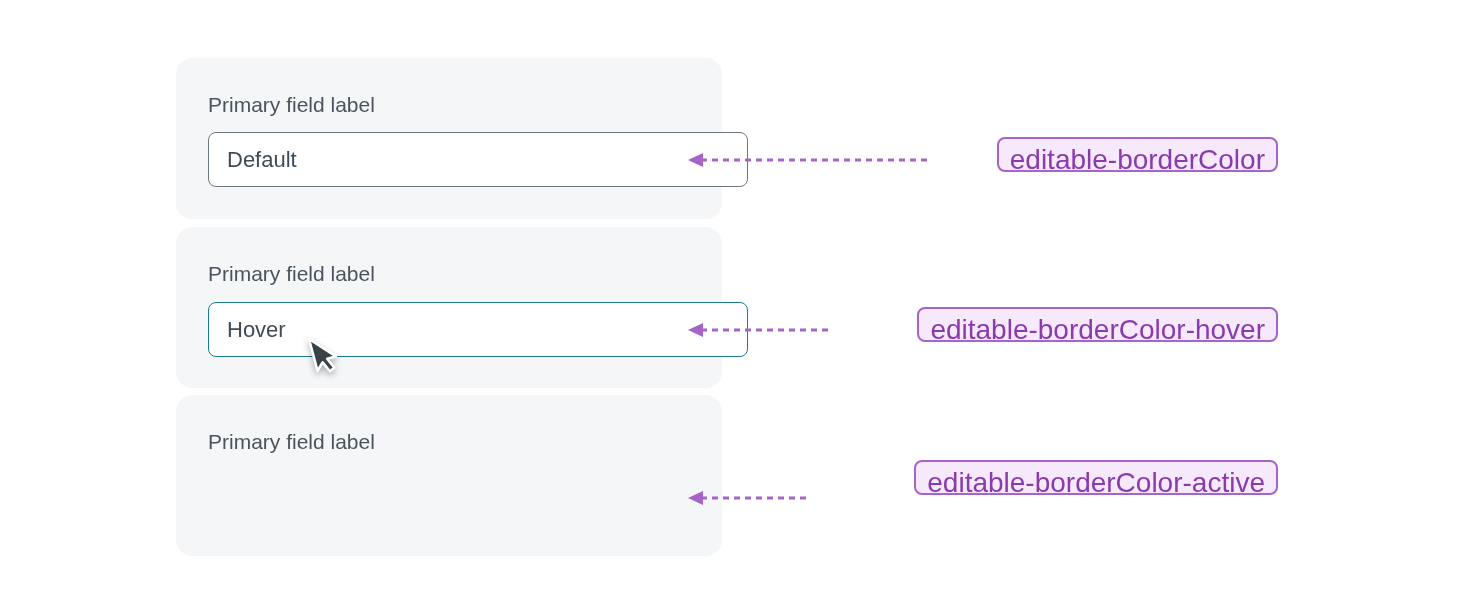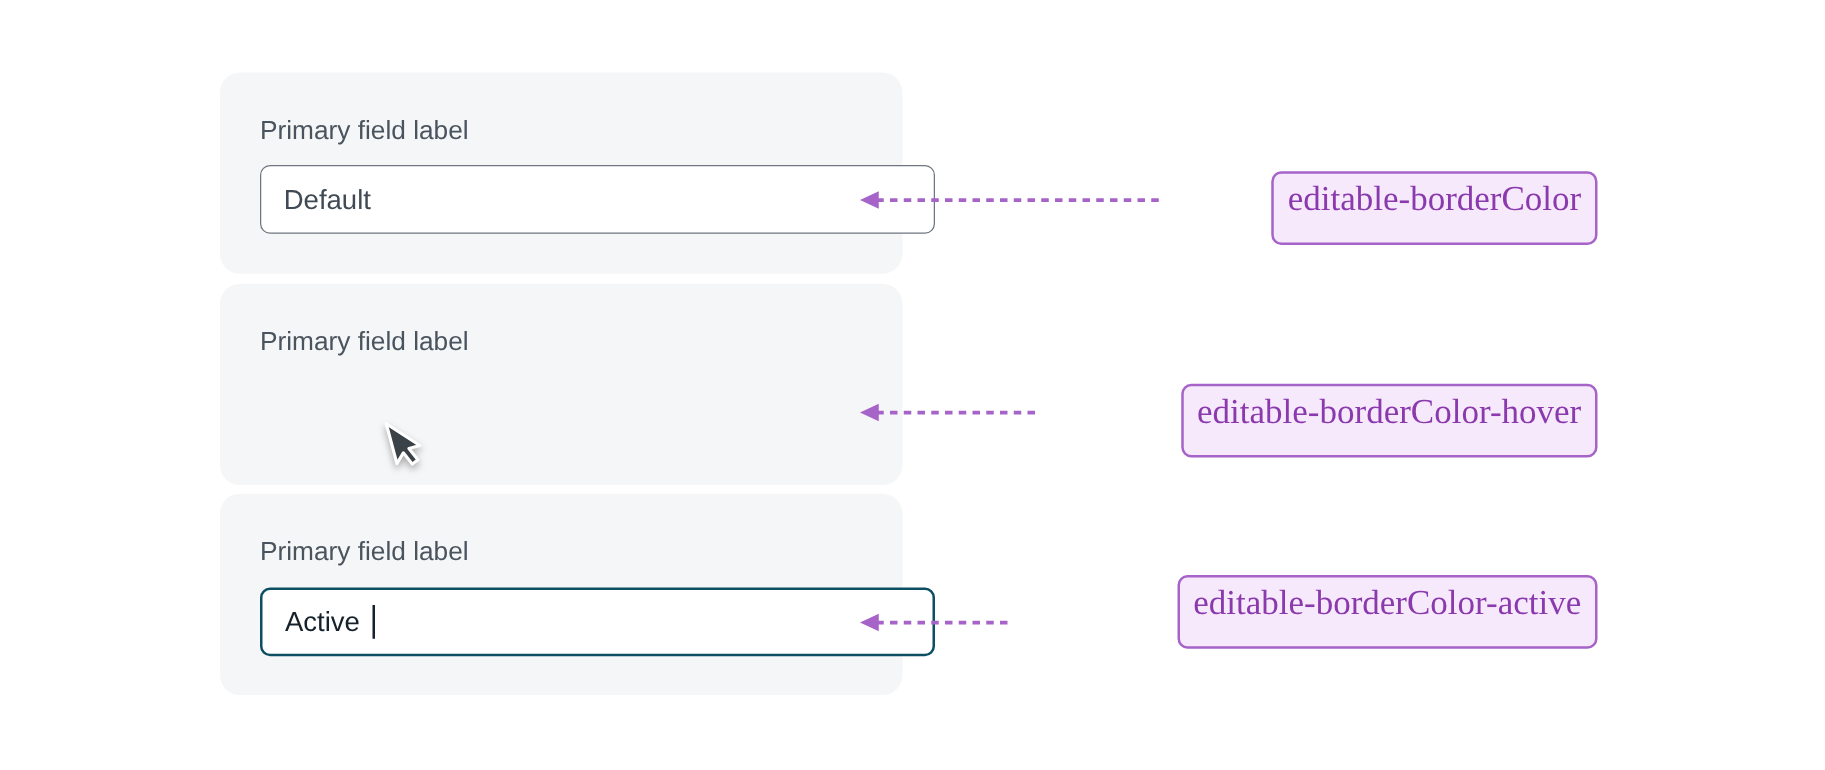--- a/index.html
+++ b/index.html
@@ -52,28 +52,28 @@
   .caret {
     display: inline-block;
     width: 2px;
     height: 27px;
     margin-left: 10px;
     background: var(--input-text-active, #16222b);
   }
   .token-chip {
     position: absolute;
     right: 182px;
-    height: 59px;
+    height: 35px;
     box-sizing: border-box;
     line-height: 42px;
     padding: 0 11px;
     background: var(--annotation-background, #f7e9fc);
     border: 2.5px solid var(--annotation-accent, #a663c8);
     border-radius: 8px;
-    font-family: Liberation Serif, serif;
+    font-family: Liberation Sans, sans-serif;
     font-size: 28px;
     white-space: nowrap;
     color: var(--annotation-text, #8a3aad);
     text-align: right;
   }
   .arrow { position: absolute; height: 16px; }
   .arrow-line {
     stroke: var(--annotation-accent, #a663c8);
     stroke-width: 3;
     stroke-dasharray: 6 5;
@@ -98,38 +98,37 @@
     </div>
   </div>
   <svg class="arrow" style="left:688px; top:152px; width:240px" viewBox="0 0 240 16">
     <line class="arrow-line" x1="13" y1="8" x2="240" y2="8"></line>
     <polygon class="arrow-head" points="0,8 15,1 15,15"></polygon>
   </svg>
   <div class="token-chip" style="top:137px">editable-borderColor</div>
 
   <div class="card row-hover" style="top:227px">
     <div class="field-label">Primary field label</div>
+    <div class="text-input" style="border-color: rgb(27, 122, 143);">
+      <span>Hover</span>
+    </div>
   </div>
   <svg class="arrow" style="left:688px; top:322px; width:140px" viewBox="0 0 140 16">
     <line class="arrow-line" x1="13" y1="8" x2="140" y2="8"></line>
     <polygon class="arrow-head" points="0,8 15,1 15,15"></polygon>
   </svg>
   <div class="token-chip" style="top:307px">editable-borderColor-hover</div>
   <svg class="cursor-icon" width="48" height="54" viewBox="0 0 48 54">
     <g transform="rotate(-15 10 6)">
       <polygon points="10,6 10,39 17.2,32 21.8,42.6 27,40.3 22.4,29.8 31.5,29.8" fill="#3a4147" stroke="#ffffff" stroke-width="2.5" stroke-linejoin="round"></polygon>
     </g>
   </svg>
 
   <div class="card row-active" style="top:395px">
     <div class="field-label">Primary field label</div>
-    <div class="text-input" style="border-color: rgb(12, 79, 99);">
-      <span>Active</span>
-      <span class="caret"></span>
-    </div>
   </div>
   <svg class="arrow" style="left:688px; top:490px; width:120px" viewBox="0 0 120 16">
     <line class="arrow-line" x1="13" y1="8" x2="120" y2="8"></line>
     <polygon class="arrow-head" points="0,8 15,1 15,15"></polygon>
   </svg>
   <div class="token-chip" style="top:460px">editable-borderColor-active</div>
 
 </div>
 
 </body></html>

